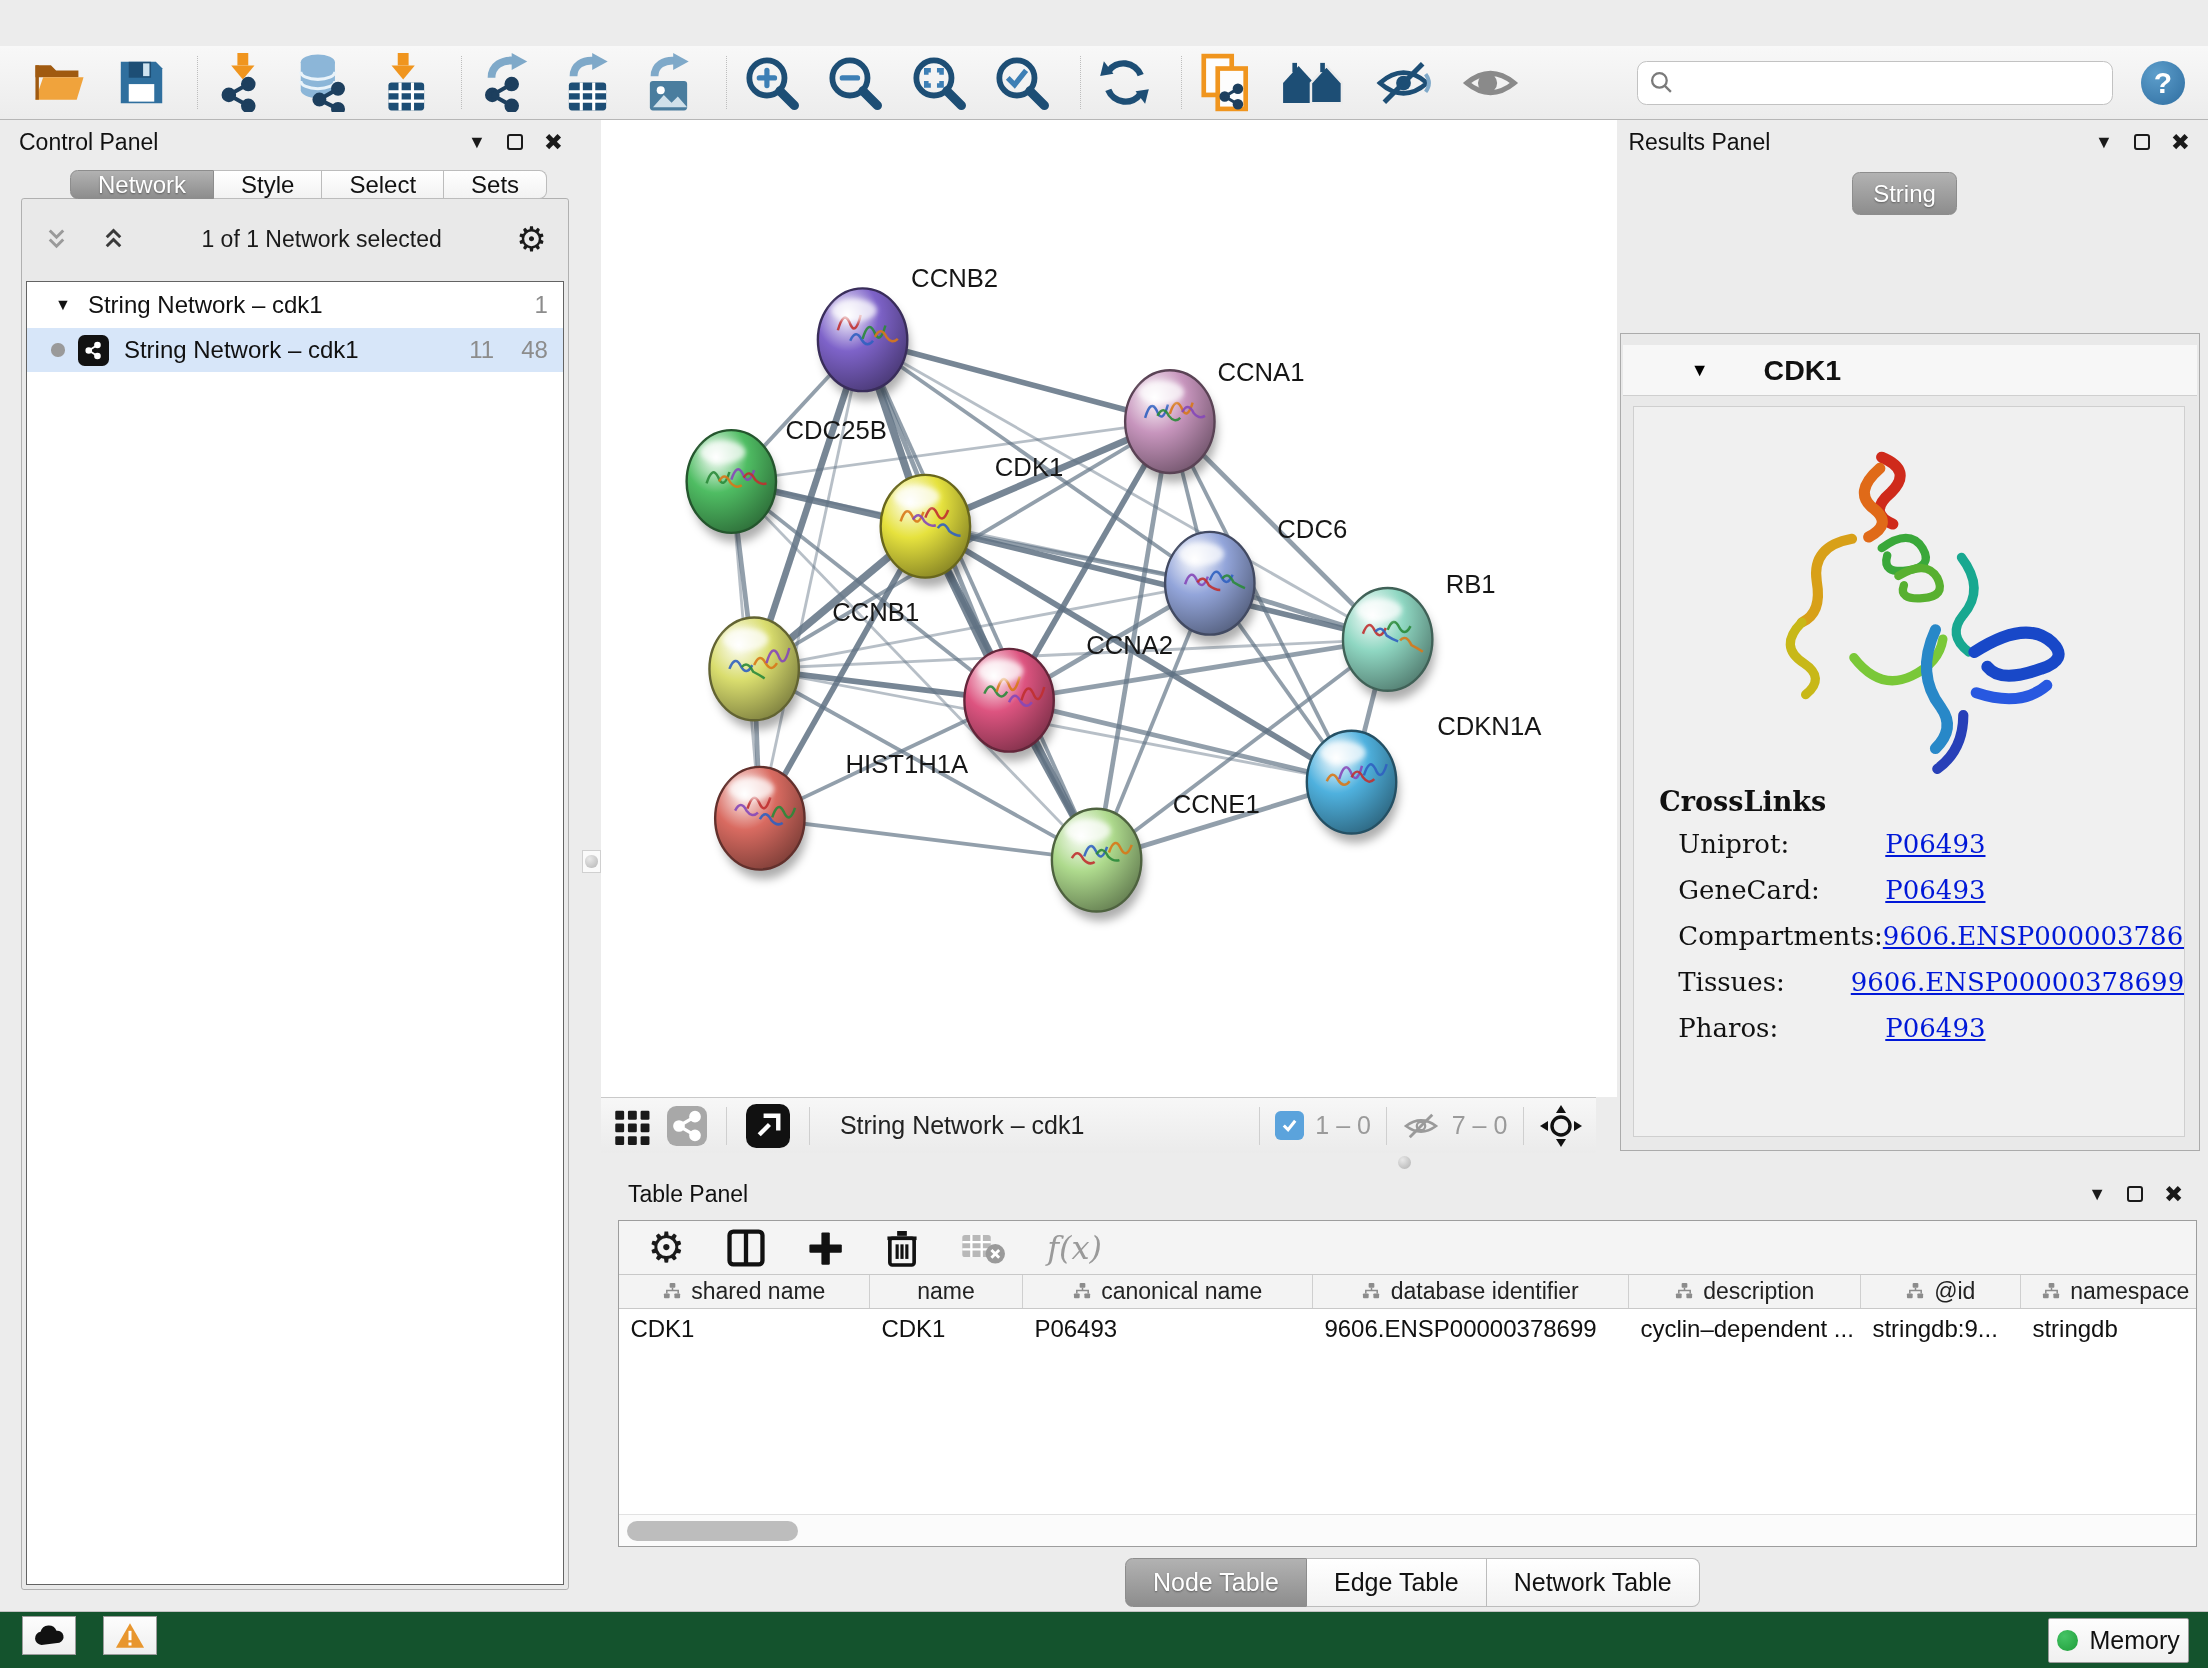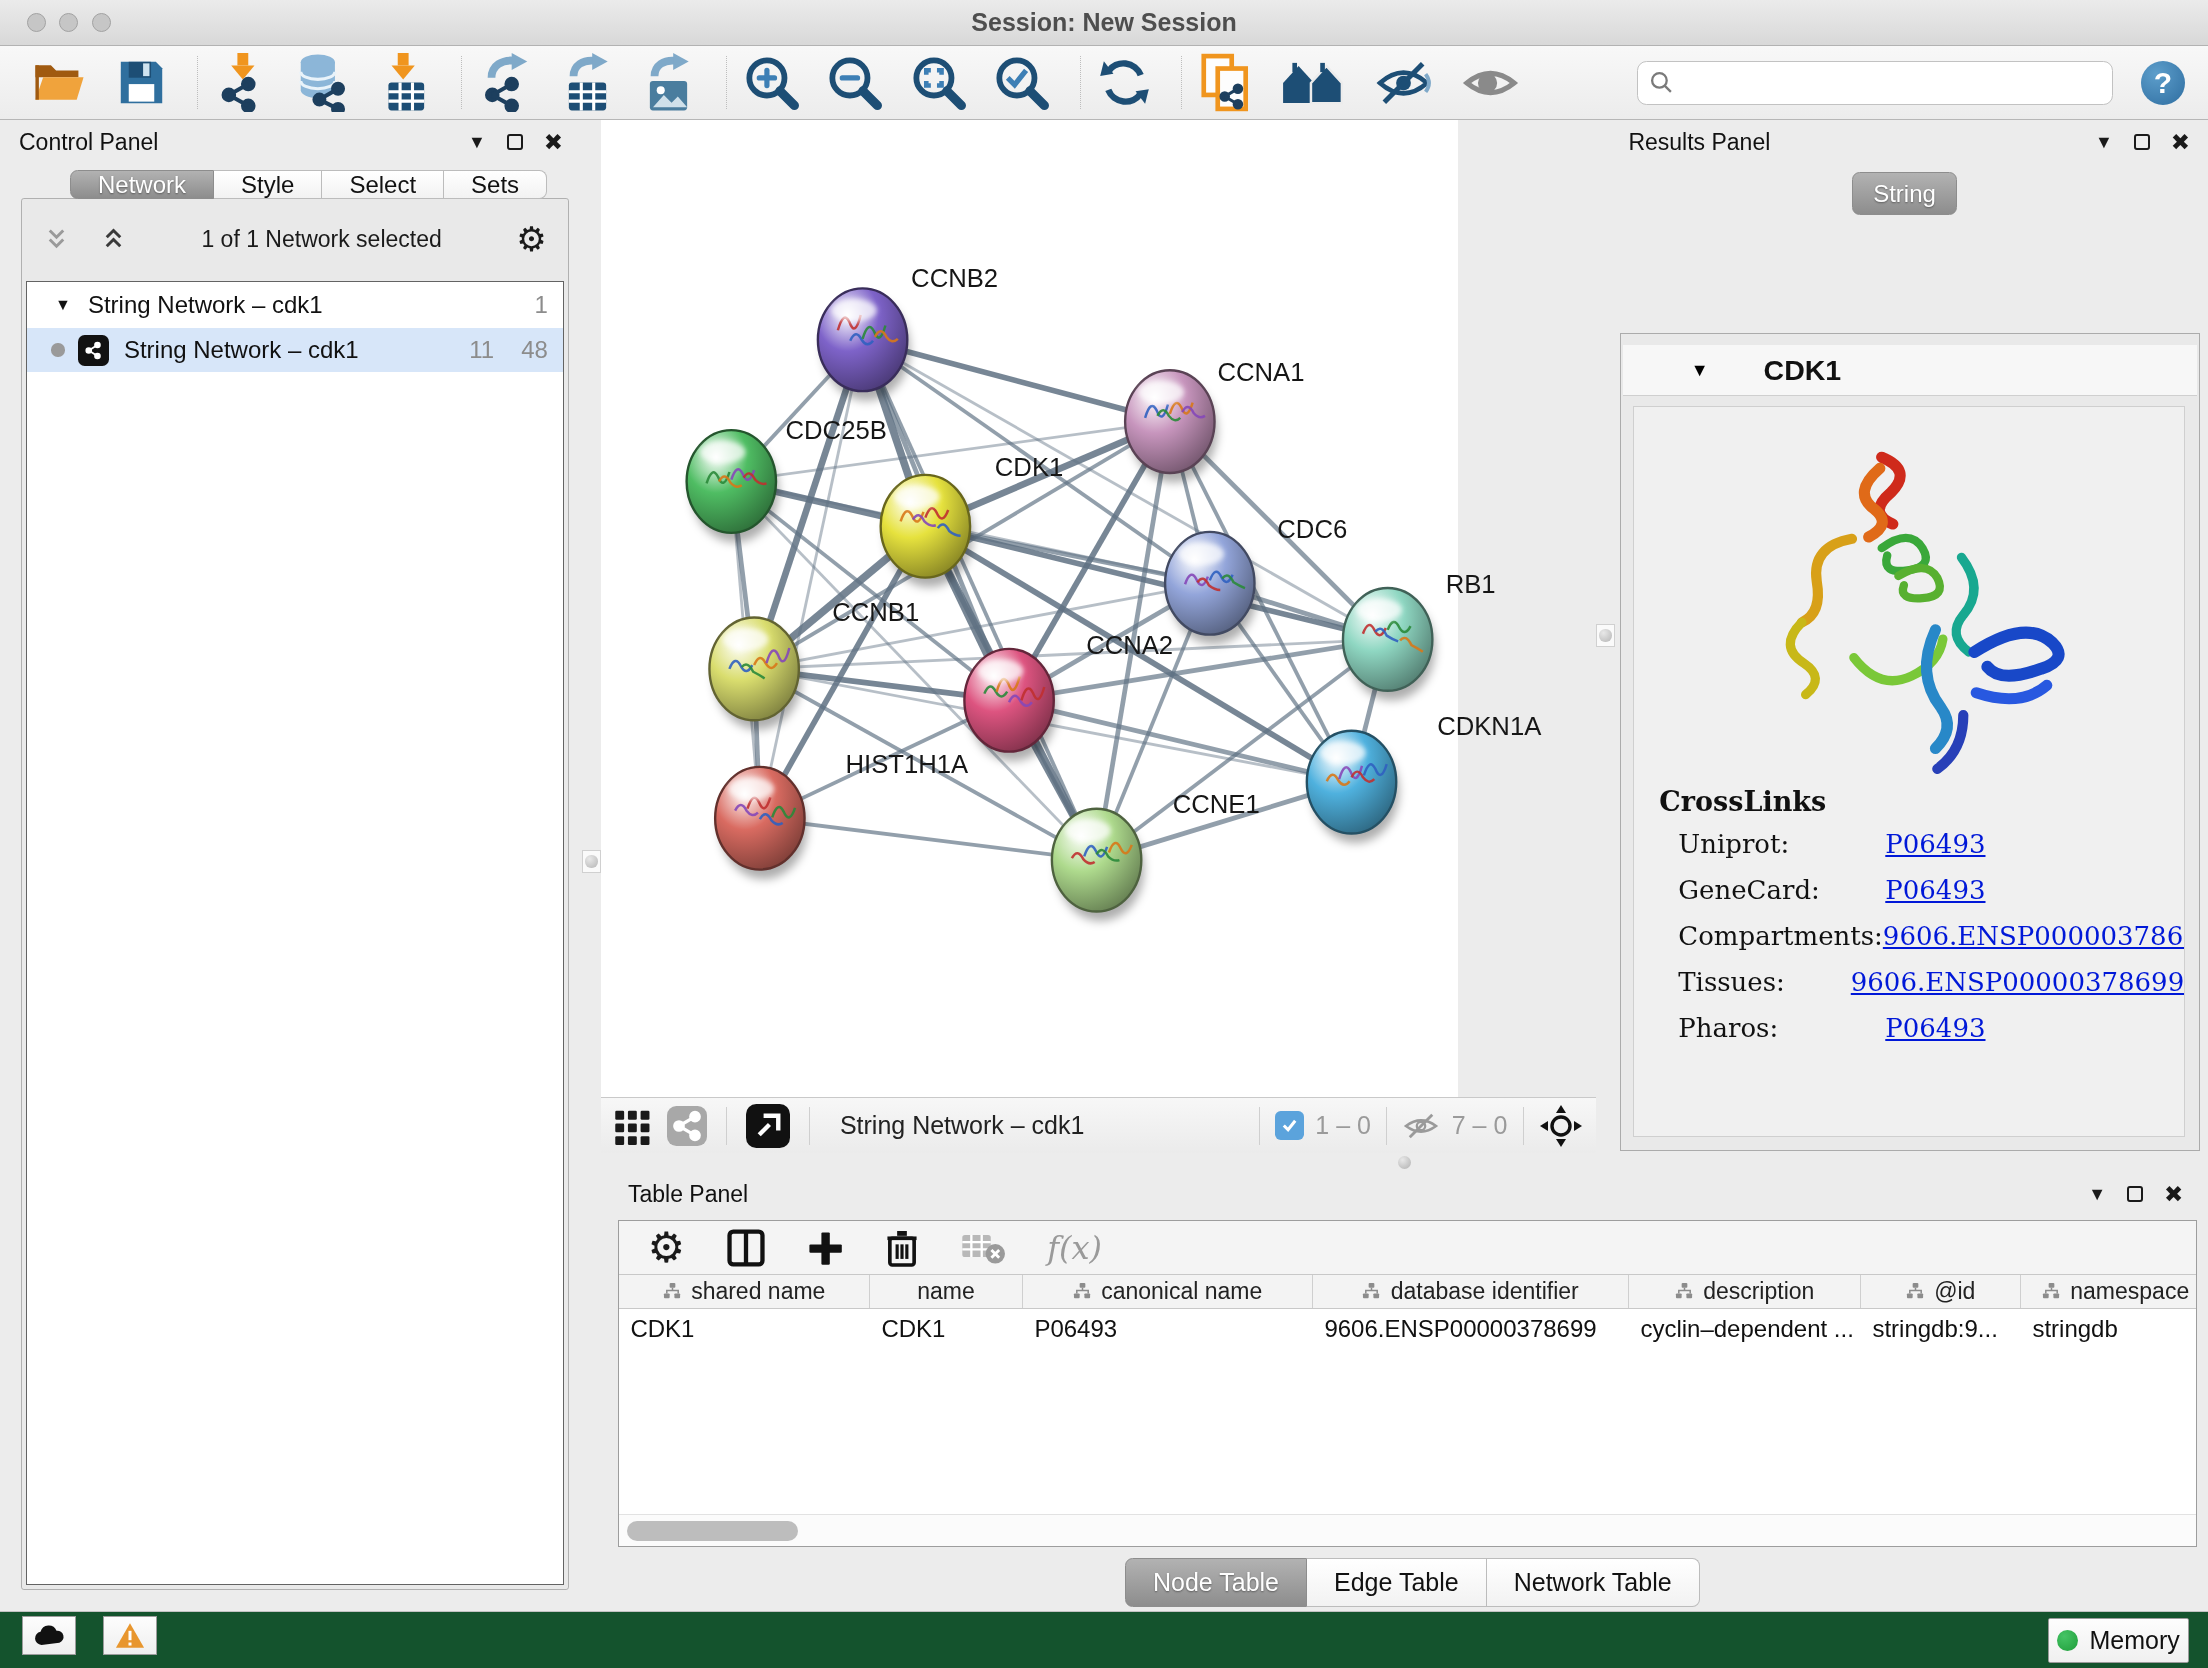--- a/index.html
+++ b/index.html
@@ -47,21 +47,21 @@
   .dot-gray{width:13.3px;height:13.3px;border-radius:50%;background:#9a9a9a;margin:0 13.3px 0 9.5px}
   .share-badge{width:31px;height:31px;background:#111;border-radius:6.7px;display:flex;align-items:center;justify-content:center;margin-right:15px}
   .nums{margin-left:auto;display:flex;gap:27px;color:#8c8c8c}
 
   
   .vdiv{position:absolute;top:0;width:19px;background:#ececec}
   .vdiv .handle{position:absolute;left:0;width:19px;height:23px;background:#fafafa;border:1px solid #d0d0d0;display:flex;align-items:center;justify-content:center}
   .vdiv .handle i{width:12.4px;height:12.4px;border-radius:50%;background:radial-gradient(circle at 35% 30%,#e8e8e8,#b5b5b5);display:block}
 
   
-  .canvas{position:absolute;left:601px;top:0;width:857px;height:977px;background:#fff}
+  .canvas{position:absolute;left:601px;top:0;width:1016px;height:977px;background:#fff}
   .net-toolbar{position:absolute;left:601px;top:977px;width:995px;height:56px;background:linear-gradient(#f7f7f7,#ebebeb);border-top:1px solid #c9c9c9;display:flex;align-items:center;padding:0 13.3px;gap:15px}
   .nt-sep{height:38px;border-left:1px solid #cfcfcf;margin:0 3.8px}
   .nt-label{font-size:25px;color:#222;margin-left:11.4px}
   .nt-right{margin-left:auto;display:flex;align-items:center;gap:11.4px}
   .nt-count{font-size:25px;color:#9a9a9a}
   .checkbox{width:28.5px;height:28.5px;border-radius:5.7px;background:#5ba3dc;display:flex;align-items:center;justify-content:center}
   .hsplit{position:absolute;left:601px;right:0;top:1033px;height:19px;background:#ececec;display:flex;align-items:center}
   .hsplit i{width:13.3px;height:13.3px;border-radius:50%;background:radial-gradient(circle at 35% 30%,#e8e8e8,#b0b0b0);margin-left:797px}
 
   
@@ -100,28 +100,20 @@
   .sbtn{position:absolute;top:3.8px;width:54px;height:39px;background:linear-gradient(#fdfdfd,#efefef);border:1.9px solid #9c9c9c;display:flex;align-items:center;justify-content:center}
   .membtn{position:absolute;right:19px;top:5.7px;width:141px;height:45px;background:linear-gradient(#fdfdfd,#f0f0f0);border:1.9px solid #9a9a9a;border-radius:1.9px;display:flex;align-items:center;justify-content:center;gap:11.4px;font-size:25px;color:#111}
   .memdot{width:21px;height:21px;border-radius:50%}
   svg{display:block}
 </style>
 </head>
 <body>
 
 <div class="window">
 
-  <div class="titlebar">
-    <div class="lights">
-      <span class="light"></span>
-      <span class="light"></span>
-      <span class="light"></span>
-    </div>
-    <span class="win-title">Session: New Session</span>
-  </div>
 
   <div class="toolbar">
     <span class="tbtn">
       <svg width="55" height="49" viewBox="0 0 32 28">
           <path d="M2 4h9l3 3h13v4H2z" fill="#a05a10"></path>
           <path d="M2 24L6.5 11H30l-4 13z" fill="#f0a33c"></path>
           <rect x="2" y="4" width="2" height="20" fill="#a05a10"></rect>
         </svg>
     </span>
     <span class="tbtn">

